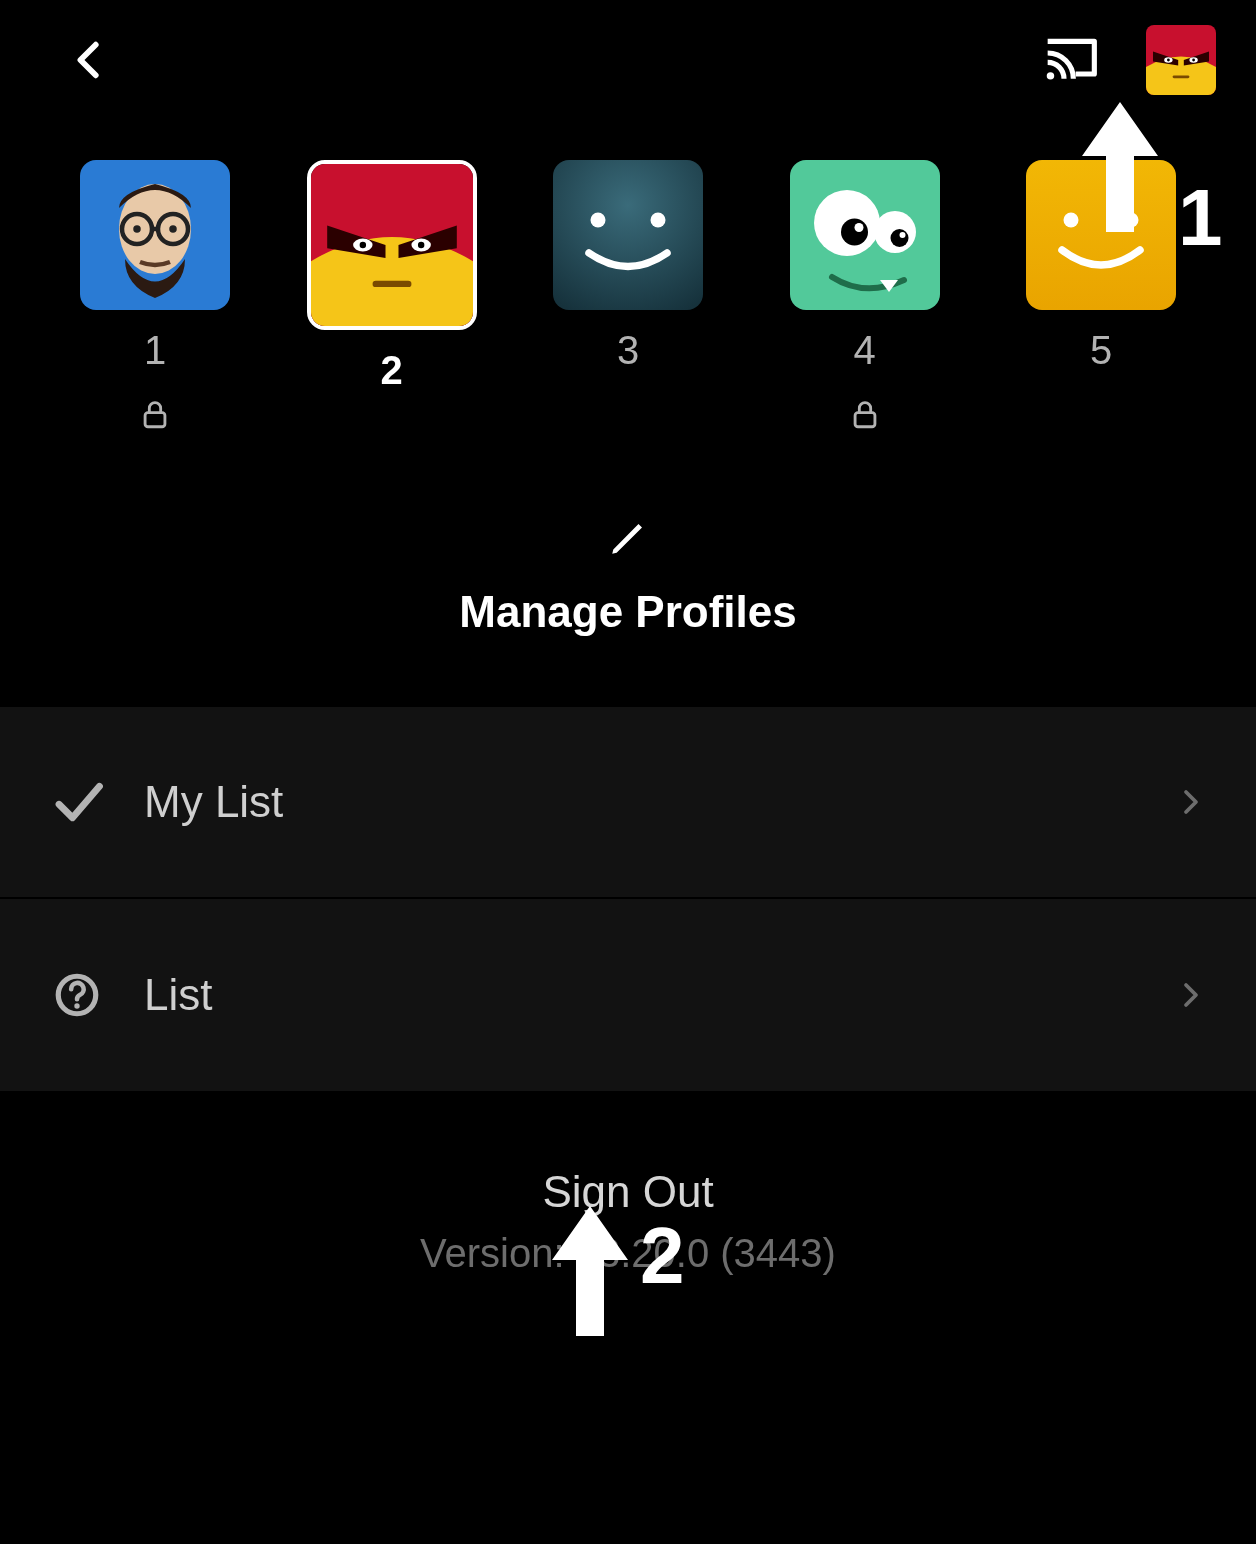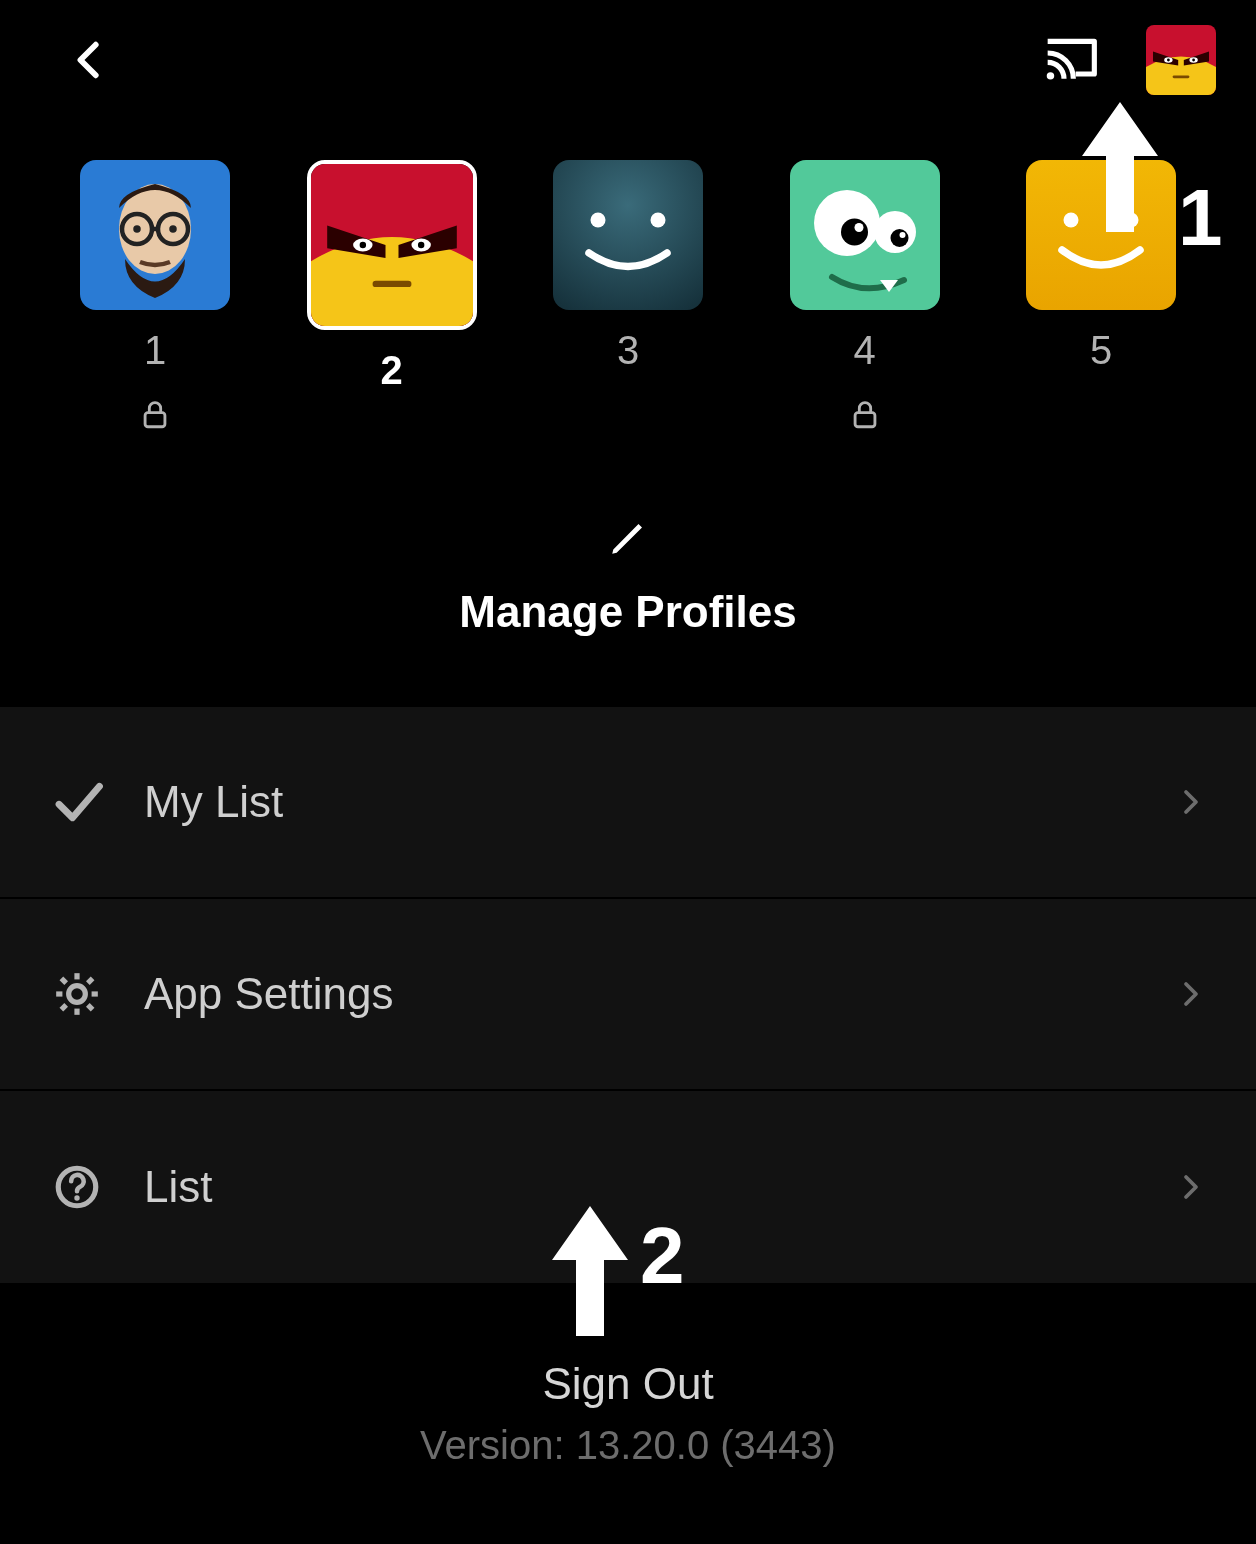--- a/index.html
+++ b/index.html
@@ -198,41 +198,20 @@
           </svg>
         </div>
         <div class="menu-label">My List</div>
         <div class="chevron"><svg viewBox="0 0 24 24" width="30" height="30">
             <path d="M8 4 L16 12 L8 20" stroke="#6d6d6d" stroke-width="3" fill="none" stroke-linecap="round" stroke-linejoin="round"></path>
           </svg></div>
       </div>
       <div class="menu-item">
         <div class="menu-icon">
           <svg viewBox="0 0 24 24" width="50" height="50">
-            <circle cx="12" cy="12" r="4" fill="none" stroke="#b3b3b3" stroke-width="2.5"></circle>
-            <g stroke="#b3b3b3" stroke-width="2.5">
-              <line x1="12" y1="2" x2="12" y2="5"></line>
-              <line x1="12" y1="19" x2="12" y2="22"></line>
-              <line x1="2" y1="12" x2="5" y2="12"></line>
-              <line x1="19" y1="12" x2="22" y2="12"></line>
-              <line x1="4.5" y1="4.5" x2="6.8" y2="6.8"></line>
-              <line x1="17.2" y1="17.2" x2="19.5" y2="19.5"></line>
-              <line x1="4.5" y1="19.5" x2="6.8" y2="17.2"></line>
-              <line x1="17.2" y1="6.8" x2="19.5" y2="4.5"></line>
-            </g>
-          </svg>
-        </div>
-        <div class="menu-label">App Settings</div>
-        <div class="chevron"><svg viewBox="0 0 24 24" width="30" height="30">
-            <path d="M8 4 L16 12 L8 20" stroke="#6d6d6d" stroke-width="3" fill="none" stroke-linecap="round" stroke-linejoin="round"></path>
-          </svg></div>
-      </div>
-      <div class="menu-item">
-        <div class="menu-icon">
-          <svg viewBox="0 0 24 24" width="50" height="50">
             <circle cx="12" cy="12" r="9" fill="none" stroke="#b3b3b3" stroke-width="2.5"></circle>
             <path d="M9.2 9.2 a3 3 0 1 1 4.3 2.7 c-1 .5 -1.5 1.1 -1.5 2.1" fill="none" stroke="#b3b3b3" stroke-width="2.2" stroke-linecap="round"></path>
             <circle cx="12" cy="17.3" r="1.3" fill="#b3b3b3"></circle>
           </svg>
         </div>
         <div class="menu-label">List</div>
         <div class="chevron"><svg viewBox="0 0 24 24" width="30" height="30">
             <path d="M8 4 L16 12 L8 20" stroke="#6d6d6d" stroke-width="3" fill="none" stroke-linecap="round" stroke-linejoin="round"></path>
           </svg></div>
       </div>

